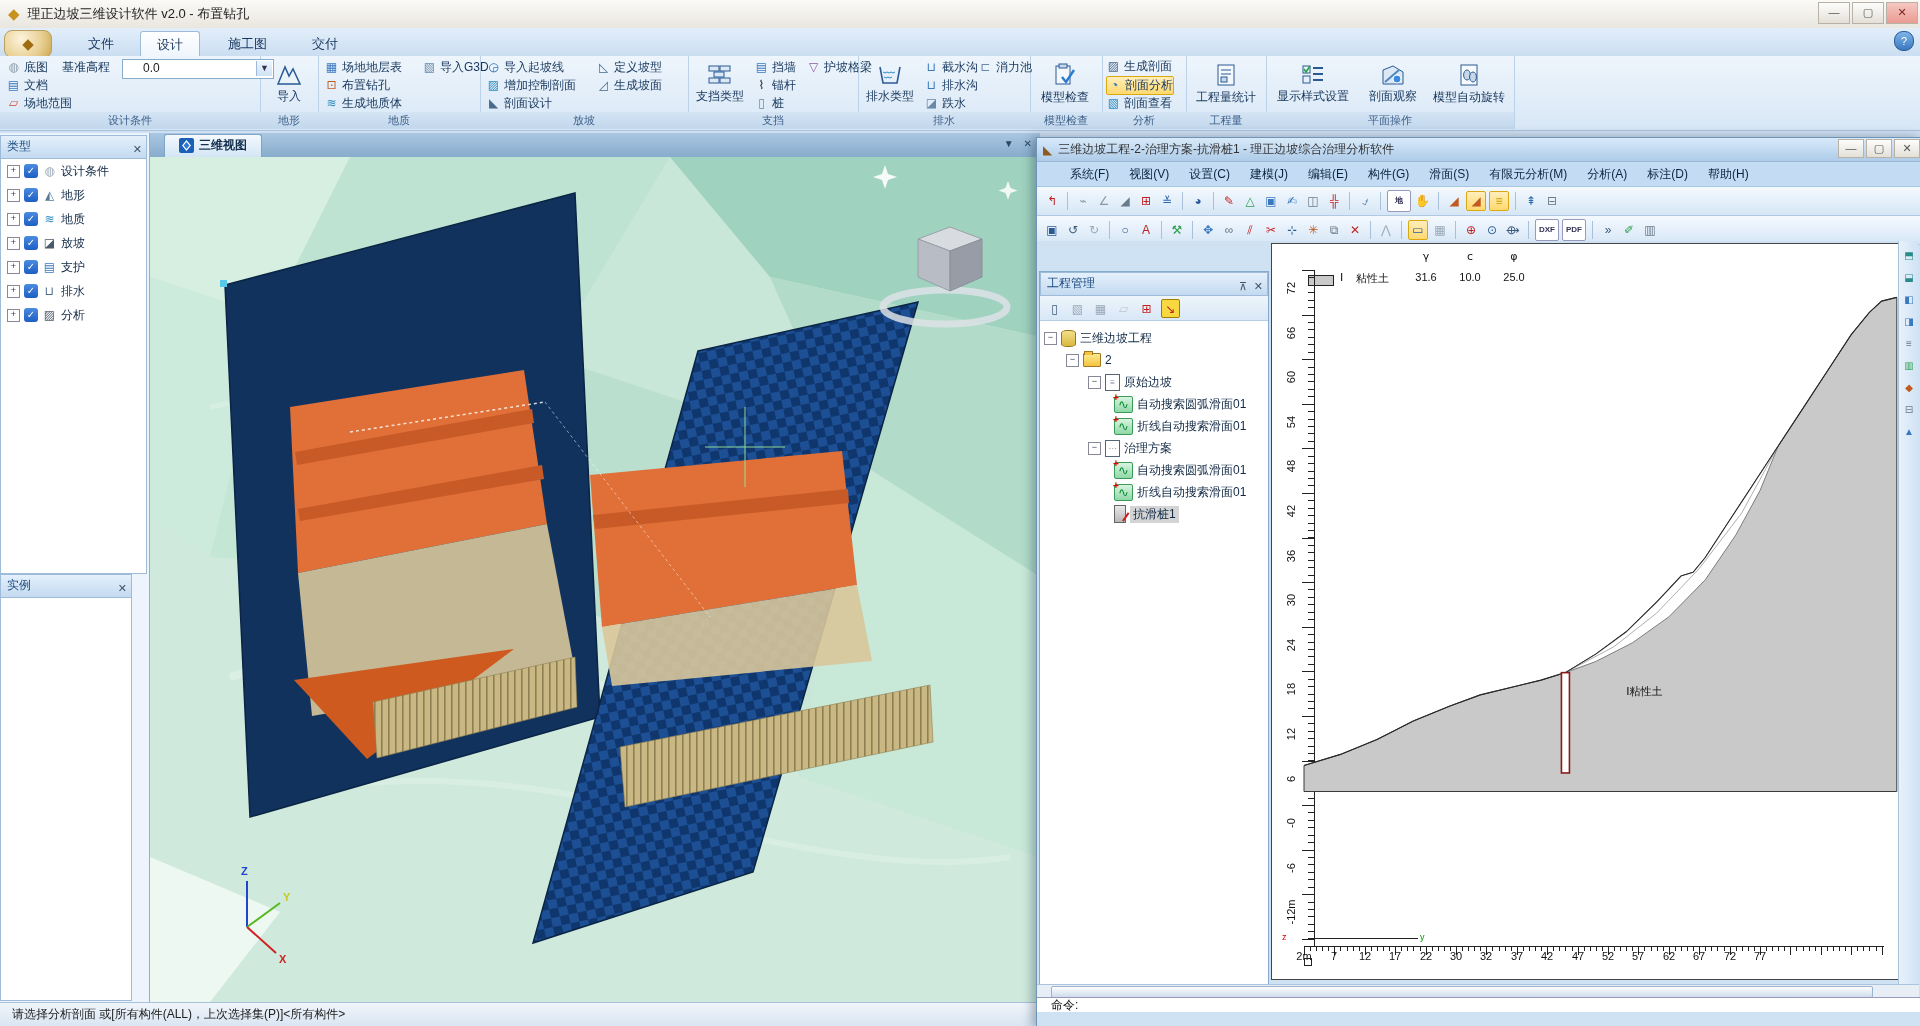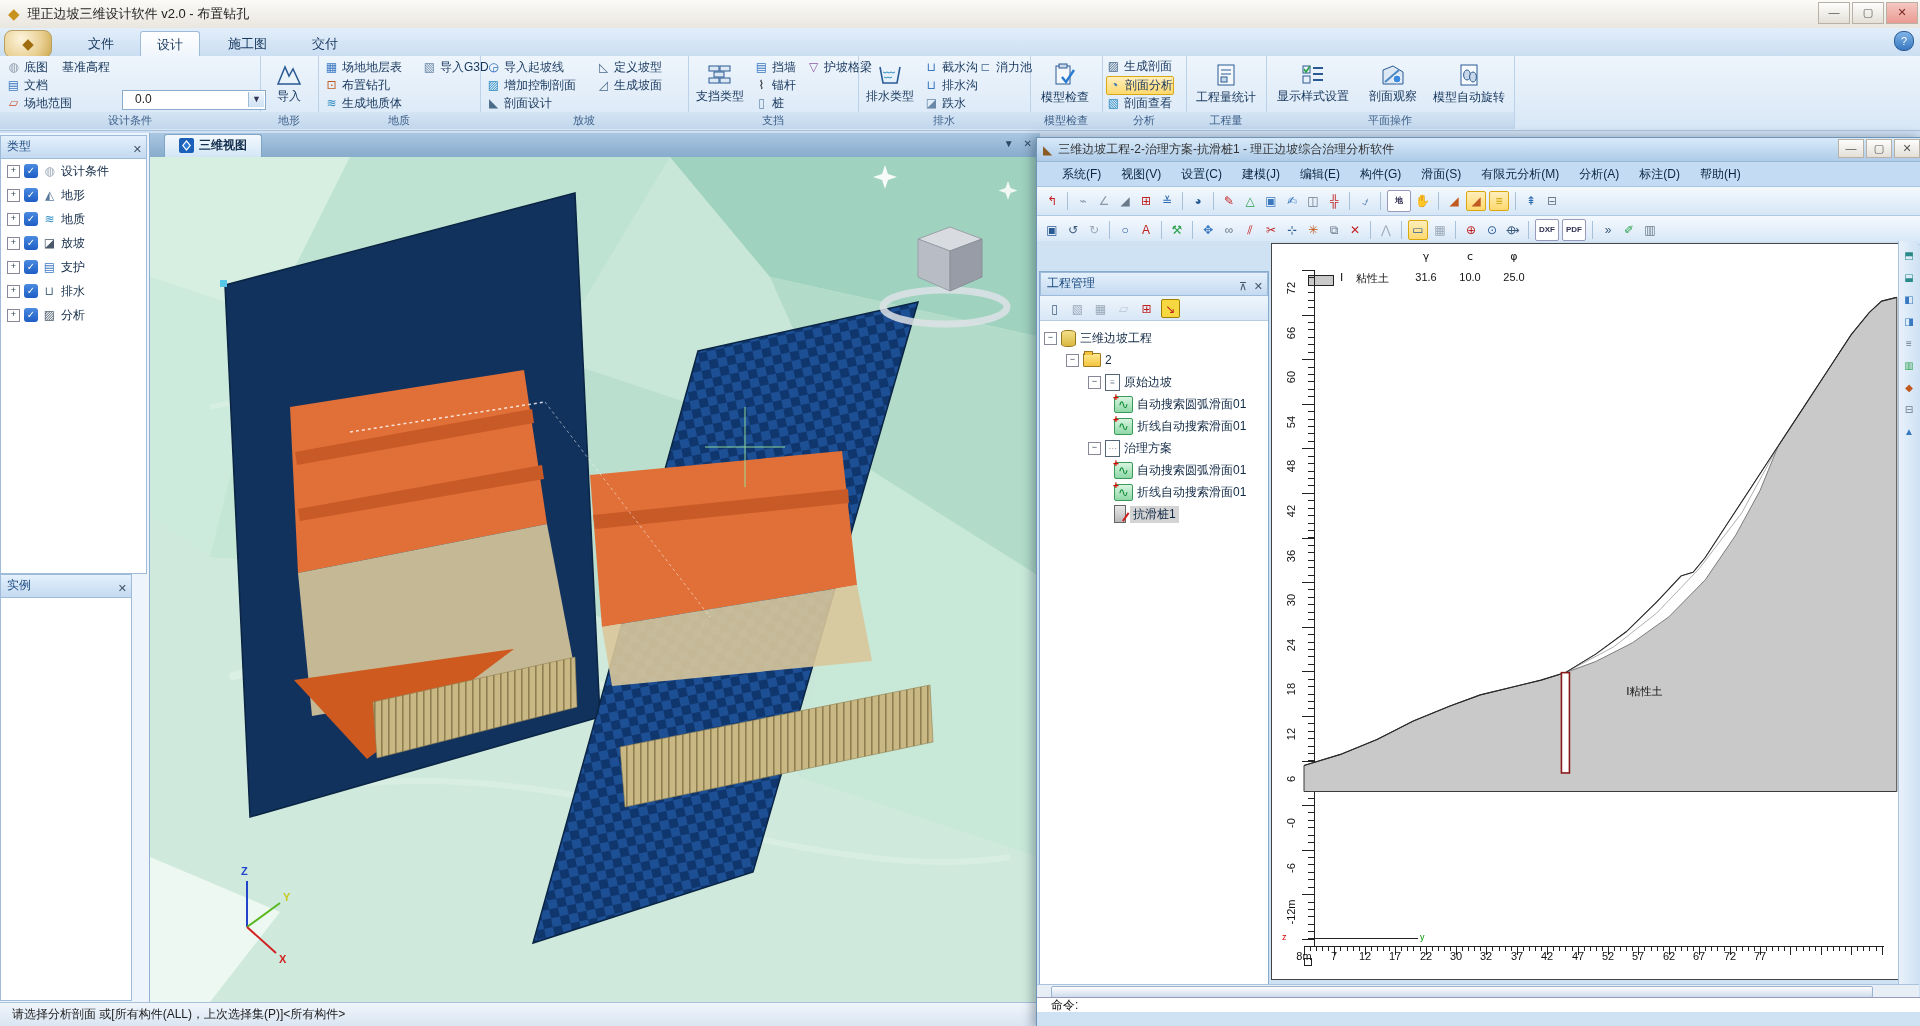--- a/index.html
+++ b/index.html
@@ -16,40 +16,40 @@
   .rtab{position:absolute;top:31px;height:25px;line-height:25px;padding:0 16px;font-size:13px;color:#17375e;}
   .rtab.active{background:linear-gradient(#ffffff,#eef5fc);border:1px solid #9ebcda;border-bottom:none;border-radius:3px 3px 0 0;}
   .helpbtn{left:1894px;top:31px;width:18px;height:18px;border-radius:9px;background:linear-gradient(#7fb4e8,#3a78c0);color:#fff;font-size:11px;text-align:center;line-height:18px;border:1px solid #2a5a94;}
   .ribbon{left:0;top:56px;width:1920px;height:74px;background:linear-gradient(#eef5fc,#d8e7f6);border-bottom:1px solid #a8c2dc;}
   .rgroup{position:absolute;top:0;height:73px;border-right:1px solid #bcd2e8;}
   .glabel{position:absolute;left:0;bottom:0;width:100%;height:17px;background:linear-gradient(#d4e4f4,#c2d7ec);font-size:11px;color:#3c5e88;text-align:center;line-height:17px;}
   .rbtn{position:absolute;display:flex;align-items:center;gap:3px;font-size:12px;color:#16365c;white-space:nowrap;height:17px;}
   .bigbtn{position:absolute;display:flex;flex-direction:column;align-items:center;justify-content:center;gap:2px;font-size:12px;color:#16365c;text-align:center;}
   .bigbtn.sel,.rbtn.sel{background:linear-gradient(#ffeebc,#ffd96e);border:1px solid #dca810;border-radius:2px;}
   .ic{display:inline-block;width:15px;height:15px;line-height:15px;text-align:center;font-size:12px;flex:0 0 15px;}
-  .combo{position:absolute;height:18px;background:#fff;border:1px solid #8aaccc;font-size:12px;color:#222;line-height:17px;padding-left:12px;margin-top:31px;}
+  .combo{position:absolute;height:18px;background:#fff;border:1px solid #8aaccc;font-size:12px;color:#222;line-height:17px;padding-left:20px;}
   .combo .da{position:absolute;right:1px;top:1px;width:15px;height:15px;background:linear-gradient(#eef5fc,#cfe2f4);border-left:1px solid #9ebcda;font-size:9px;text-align:center;line-height:15px;color:#335;}
   
   .lpanel{left:0;top:133px;width:149px;height:869px;background:#eef4fb;border-right:1px solid #8fb0d0;}
   .phead{position:relative;height:22px;background:linear-gradient(#e4f0fc,#c4daf0);border:1px solid #9ebcda;font-size:12px;color:#1a4a80;line-height:21px;padding-left:6px;}
   .phead .x{position:absolute;right:4px;top:3px;font-size:11px;color:#456;}
   .pbody{background:#fff;border:1px solid #9ebcda;border-top:none;}
   .trow{display:flex;align-items:center;gap:4px;height:24px;font-size:12px;color:#102844;padding-left:6px;}
   .exp{width:11px;height:11px;border:1px solid #889;background:#fff;font-size:9px;line-height:9px;text-align:center;color:#345;flex:0 0 11px;}
   .chk{width:14px;height:14px;border-radius:3px;background:linear-gradient(#4a8ae0,#1e5ec4);color:#fff;font-size:10px;line-height:14px;text-align:center;flex:0 0 14px;}
   
   .viewtabbar{left:150px;top:133px;width:890px;height:24px;background:linear-gradient(#a9c7e2,#88accc);display:flex;align-items:center;}
   .vtab{display:flex;align-items:center;gap:5px;margin-left:14px;height:22px;padding:0 14px;background:linear-gradient(#f4f9fe,#d3e6f6);border:1px solid #7fa4c6;border-bottom:none;border-radius:3px 3px 0 0;font-size:12px;font-weight:bold;color:#14304e;}
   .vtbtns{position:absolute;right:8px;top:5px;display:flex;gap:10px;font-size:10px;color:#2a4a66;}
   .viewport{left:150px;top:157px;width:890px;height:845px;background:#c9e7d8;overflow:hidden;}
   
   #awin{left:1036px;top:137px;width:884px;height:889px;background:#cfe2f4;border:1px solid #6e94b8;box-shadow:-4px 0 10px rgba(20,40,60,.35);}
   .atitle{position:relative;height:23px;background:linear-gradient(#d8eafa,#aecbe8);display:flex;align-items:center;font-size:12px;color:#333;border-bottom:1px solid #9ab8d4;}
   .atitle .aico{margin:0 6px;color:#8a5a20;font-size:12px;}
-  .menubar{height:24px;background:#c3dcf4;display:flex;align-items:center;gap:2px;padding-left:16px;border-bottom:1px solid #a8c6e2;}
+  .menubar{height:24px;background:#c3dcf4;display:flex;align-items:center;gap:2px;padding-left:24px;border-bottom:1px solid #a8c6e2;}
   .menu{font-size:12px;color:#0c2440;padding:3px 9px;}
   .tbar{height:28px;background:linear-gradient(#f4f9fe,#d6e6f6);border-bottom:1px solid #b0c9e2;display:flex;align-items:center;gap:3px;padding-left:6px;}
   .tbi{width:18px;height:18px;line-height:18px;text-align:center;font-size:12px;border-radius:2px;}
   .tbi.hl{background:linear-gradient(#ffeebc,#ffd96e);border:1px solid #dca810;}
   .tsep{width:1px;height:18px;background:#a8c0d8;margin:0 3px;}
   .ttxt{font-size:8px;font-weight:bold;color:#335;border:1px solid #99b;background:#fff;padding:1px 2px;border-radius:2px;}
   .dock{position:absolute;left:0;top:103px;width:882px;height:741px;background:#cfe2f4;}
   .ppanel{position:absolute;left:2px;top:2px;width:228px;height:737px;background:#fff;border:1px solid #88aacc;margin-top:28px;}
   .ppanel .phead{height:22px;}
   .ptool{height:24px;background:linear-gradient(#eef5fc,#d8e7f6);border-bottom:1px solid #b8cde4;display:flex;align-items:center;gap:6px;padding-left:6px;}
@@ -639,21 +639,21 @@
         <span class="yl" style="top:306px">36</span>
         <span class="yl" style="top:350px">30</span>
         <span class="yl" style="top:395px">24</span>
         <span class="yl" style="top:439px">18</span>
         <span class="yl" style="top:484px">12</span>
         <span class="yl" style="top:529px">6</span>
         <span class="yl" style="top:573px">-0</span>
         <span class="yl" style="top:618px">-6</span>
         <span class="yl" style="top:662px">-12m</span>
 
-        <span class="xl" style="left:15px">8m</span>
+        <span class="xl" style="left:15px">2m</span>
         <span class="xl" style="left:45px">7</span>
         <span class="xl" style="left:76px">12</span>
         <span class="xl" style="left:106px">17</span>
         <span class="xl" style="left:137px">22</span>
         <span class="xl" style="left:167px">30</span>
         <span class="xl" style="left:197px">32</span>
         <span class="xl" style="left:228px">37</span>
         <span class="xl" style="left:258px">42</span>
         <span class="xl" style="left:289px">47</span>
         <span class="xl" style="left:319px">52</span>

